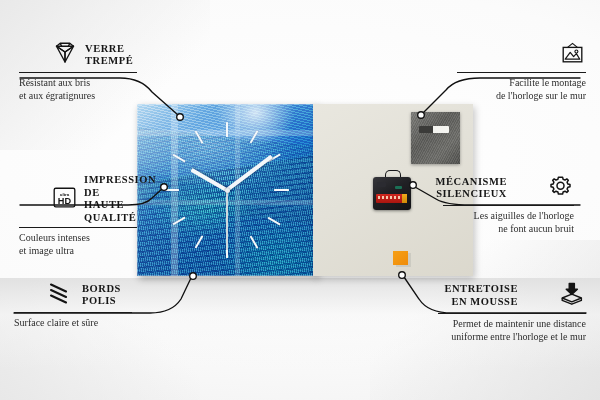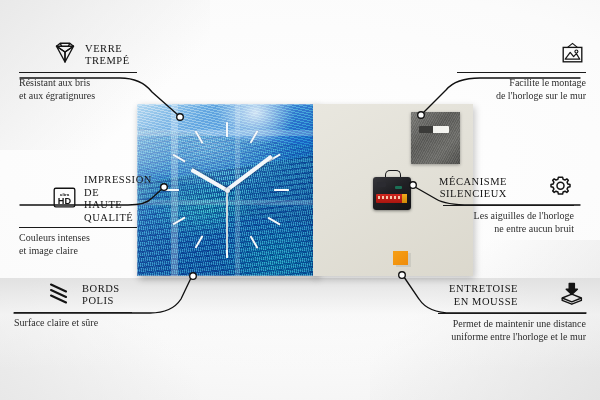--- a/index.html
+++ b/index.html
@@ -113,21 +113,21 @@
     background:#2b2b31;border-radius:1px;}
 
   #foam-spacer{position:absolute;left:393px;top:251px;width:15px;height:14px;
     background:linear-gradient(140deg,#f6a016 0%,#ef8c0a 100%);
     box-shadow:3px 2px 0 rgba(190,190,182,.55);}
 
   
   .callout{position:absolute;}
   .co-head{display:flex;align-items:center;gap:7px;}
   .co-title{
-    font-family:"Liberation Serif",serif;font-weight:normal;
+    font-family:"Liberation Serif",serif;font-weight:bold;
     font-size:10.5px;line-height:12.5px;letter-spacing:.55px;color:#151515;
     text-transform:uppercase;white-space:pre-line;
   }
   .co-rule{height:0;border-top:1.15px solid #1a1a1a;margin-top:3px;}
   .co-sub{
     font-family:"Liberation Serif",serif;font-size:10px;line-height:13px;
     color:#2d2d2d;margin-top:3px;white-space:pre-line;
   }
   .co-left .co-head{justify-content:flex-start;}
   .co-left .co-title{text-align:left;}
@@ -255,21 +255,21 @@
           <rect x="2.2" y="2.2" width="20.6" height="18.6" rx="1.6" fill="none" stroke="#141414" stroke-width="1.35"></rect>
           <text x="12.5" y="9.6" text-anchor="middle" font-family="Liberation Sans, sans-serif" font-size="4.4" font-weight="bold" fill="#141414">ultra</text>
           <text x="12.5" y="18.2" text-anchor="middle" font-family="Liberation Sans, sans-serif" font-size="9.2" font-weight="bold" fill="#141414">HD</text>
         </svg>
       </span>
       <span class="co-title">IMPRESSION DE
 HAUTE QUALITÉ</span>
     </div>
     <div class="co-rule" style="width:118px;"></div>
     <div class="co-sub">Couleurs intenses
-et image claire</div>
+et image ultra</div>
   </div>
 
   <div class="callout co-left" style="left:14px;top:281px;width:122px;">
     <div class="co-head">
       <span class="ico">
         <svg width="28" height="24" viewBox="0 0 28 24">
           <g stroke="#141414" stroke-width="2.1" stroke-linecap="round">
             <line x1="4" y1="3.5" x2="19" y2="10.5"></line>
             <line x1="4" y1="9" x2="19" y2="16"></line>
             <line x1="4" y1="14.5" x2="19" y2="21.5"></line>
@@ -313,21 +313,21 @@
                      L7.2,18.4 L5.7,16.9 L6.9,15.1 L6.1,13.2 L4.0,12.7
                      L4.0,10.6 L6.1,10.1 L6.9,8.2 L5.7,6.4 L7.2,4.9
                      L9.0,6.1 L10.9,5.3 L11.4,3.2 Z"></path>
             <circle cx="13.5" cy="11.65" r="3.5"></circle>
           </g>
         </svg>
       </span>
     </div>
     <div class="co-rule" style="width:131px;"></div>
     <div class="co-sub">Les aiguilles de l'horloge
-ne entre aucun bruit</div>
+ne font aucun bruit</div>
   </div>
 
   <div class="callout co-right" style="left:438px;top:281px;width:148px;">
     <div class="co-head">
       <span class="co-title">ENTRETOISE
 EN MOUSSE</span>
       <span class="ico">
         <svg width="28" height="25" viewBox="0 0 28 25">
           <g fill="none" stroke="#141414" stroke-width="1.35" stroke-linejoin="round">
             <path d="M11.2,2.4 L16.4,2.4 L16.4,8.2 L19.4,8.2 L13.8,13.6 L8.2,8.2 L11.2,8.2 Z" fill="#141414"></path>

